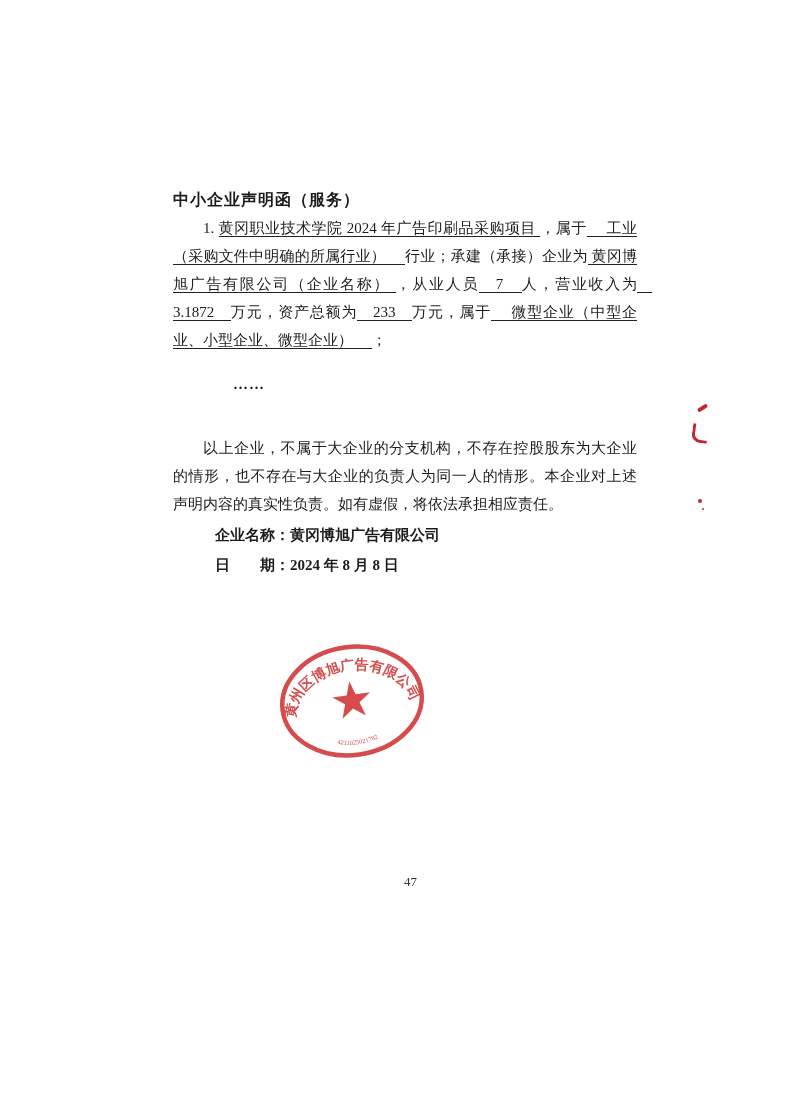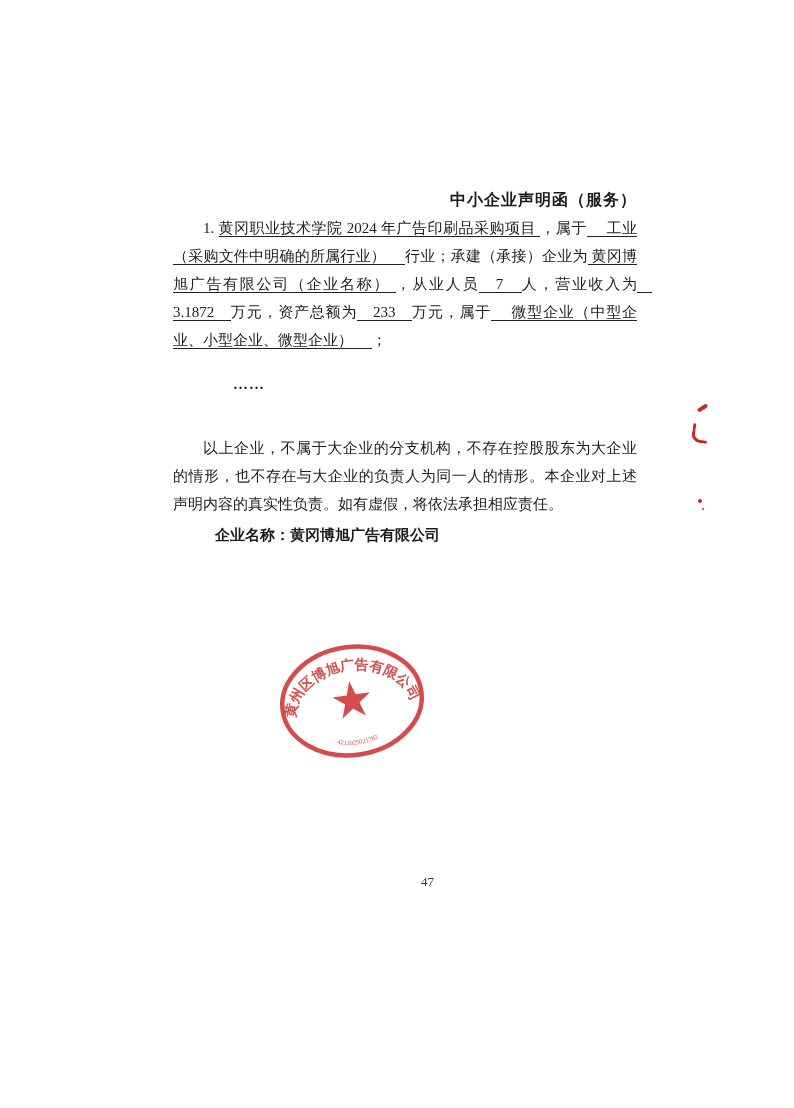--- a/index.html
+++ b/index.html
@@ -6,35 +6,35 @@
   body {
     width:794px; height:1108px; position:relative; background:#ffffff;
     font-family:"Liberation Serif","DejaVu Serif",serif;
     color:#1c1c1c; overflow:hidden;
   }
   .doc {
     position:absolute; left:173px; top:0; width:464px;
     font-size:15px; line-height:28px;
   }
   .title {
-    margin-top:186px; text-align:right; font-weight:bold;
+    margin-top:186px; text-align:left; font-weight:bold;
     font-size:16px; letter-spacing:1px;
   }
   .para { text-align:justify; }
   .p1 { margin-top:32px; text-indent:2em; }
   .item1 { text-indent:2em; }
   .u { border-bottom:1px solid #222; white-space:pre-wrap; }
   .ellipsis-line { margin-top:16px; padding-left:60px; font-weight:bold; letter-spacing:1px; }
   .p2 { margin-top:36px; text-indent:2em; }
   .sig { margin-top:2px; padding-left:42px; font-weight:bold; line-height:30px; }
   .note { margin-top:27px; text-align:justify; }
   .note .note-label { font-weight:bold; }
   .pagenum {
     position:absolute; left:404px; top:874px; width:30px;
-    text-align:right; font-size:13px; color:#333;
+    text-align:left; font-size:13px; color:#333;
   }
   
   .stamp {
     position:absolute; left:276px; top:642px; width:152px; height:118px;
     opacity:.86; mix-blend-mode:multiply; transform:rotate(-8deg); z-index:5;
     pointer-events:none;
   }
   
   .bleed { position:absolute; z-index:4; }
   .bleed-a { left:697px; top:406px; width:11px; height:4px; background:#c8242c;
@@ -54,20 +54,21 @@
 
 
   <div class="para item1"><span>1. </span><span class="u">黄冈职业技术学院 2024 年广告印刷品采购项目 </span><span>，属于</span><span class="u">　 工业（采购文件中明确的所属行业） 　</span><span>行业；承建（承接）企业为</span><span class="u"> 黄冈博旭广告有限公司（企业名称） </span><span>，从业人员</span><span class="u">　7　</span><span>人，营业收入为</span><span class="u">　3.1872　</span><span>万元，资产总额为</span><span class="u">　233　</span><span>万元，属于</span><span class="u">　 微型企业（中型企业、小型企业、微型企业） 　</span><span>；</span></div>
 
   <div class="ellipsis-line">……</div>
 
   <div class="para p2">以上企业，不属于大企业的分支机构，不存在控股股东为大企业的情形，也不存在与大企业的负责人为同一人的情形。本企业对上述声明内容的真实性负责。如有虚假，将依法承担相应责任。</div>
 
   <div class="sig">
     <div><span>企业名称：</span><span>黄冈博旭广告有限公司</span></div>
+    <div><span>日　　期：</span><span>2024 年 8 月 8 日</span></div>
   </div>
 
 
 </div>
 
 <svg class="stamp" viewBox="0 0 152 118" xmlns="http://www.w3.org/2000/svg">
   <ellipse cx="76" cy="59" rx="70" ry="54" fill="none" stroke="#cf2e2e" stroke-width="4.5"></ellipse>
   <path id="seal-arc-top" d="M 18,81 A 59,45 0 1 1 134,81" fill="none"></path>
   <path id="seal-arc-bottom" d="M 39,90 A 48,35 0 0 0 113,90" fill="none"></path>
   <text font-size="14" font-weight="bold" fill="#cf2e2e">

